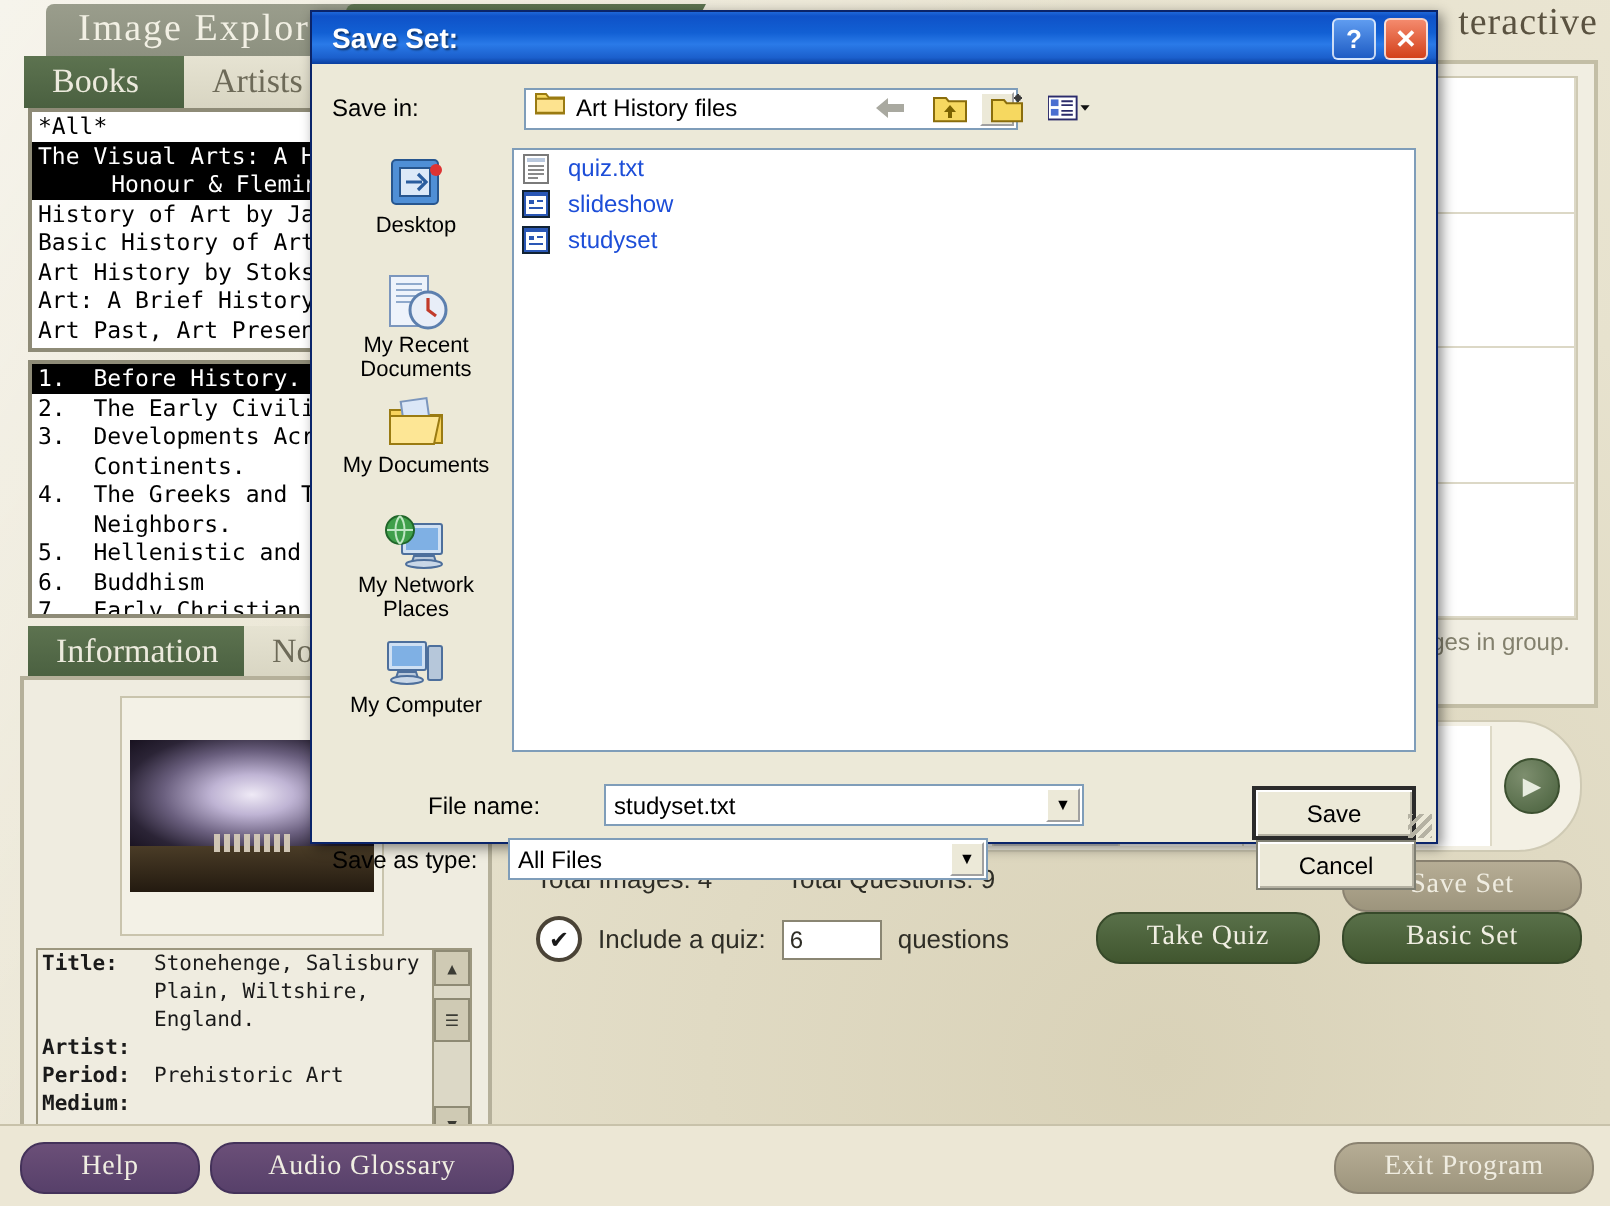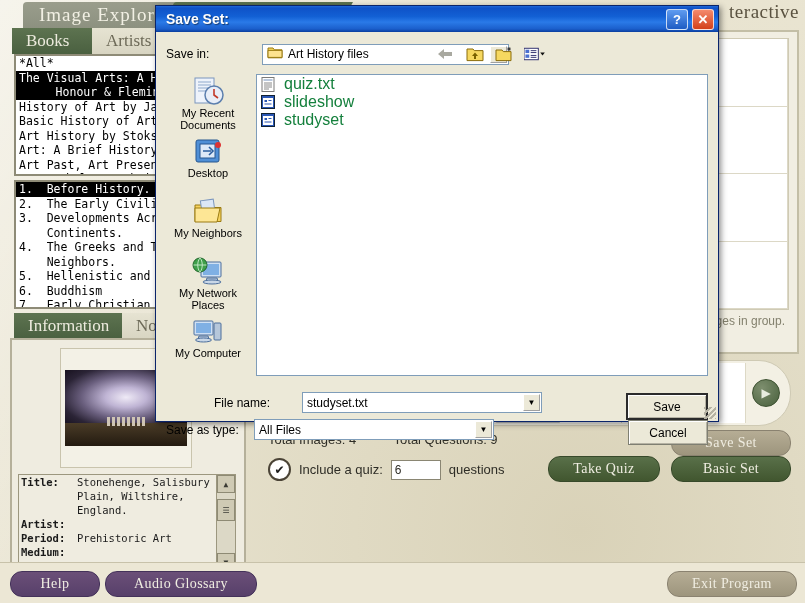--- a/index.html
+++ b/index.html
@@ -198,21 +198,21 @@
     border:1px solid #fff;border-right-color:#a0a0a0;border-bottom-color:#a0a0a0;
     display:flex;align-items:center;justify-content:center;font-size:8px;color:#000;box-sizing:border-box;
   }
   #dlg-toolbar{position:absolute;left:268px;top:0;display:flex;align-items:center;gap:9px;height:24px;}
   .tbicon{width:21px;height:20px;display:flex;align-items:center;justify-content:center;}
 
   #file-list{
     position:absolute;left:100px;top:42px;width:450px;height:300px;
     background:#fff;border:1px solid #7f9db9;overflow:hidden;
   }
-  .file-item{display:flex;align-items:center;height:16px;padding:1px 4px;font-size:16px;color:#15803d;}
+  .file-item{display:flex;align-items:center;height:16px;padding:1px 4px;font-size:12px;color:#1d4ed8;}
   .file-item .fico{width:18px;height:15px;margin-right:5px;flex:none;position:relative;}
 
   #places{position:absolute;left:8px;top:42px;width:88px;height:300px;}
   .place{width:88px;height:60px;display:flex;flex-direction:column;align-items:center;justify-content:flex-start;margin-bottom:0px;}
   .place .picon{height:33px;display:flex;align-items:flex-end;justify-content:center;}
   .place .plabel{font-size:11px;color:#000;text-align:center;line-height:12px;}
 
   #fname-row{position:absolute;left:10px;top:360px;display:flex;align-items:center;margin-left:48px;}
   #ftype-row{position:absolute;left:10px;top:387px;display:flex;align-items:center;}
   .frow-label{width:88px;text-align:left;font-size:12px;color:#000;padding-left:0px;}
@@ -430,48 +430,48 @@
               <path d="M17 5.5l2.4 3 2.4-3z" fill="#111"></path>
             </svg>
         </span>
       </div>
     </div>
 
     <div id="places">
         <div class="place">
           <div class="picon">
             <svg width="32" height="30" viewBox="0 0 32 30">
+              <rect x="4" y="3" width="23" height="22" rx="2" fill="#4f8fd6" stroke="#27568f"></rect>
+              <rect x="8" y="7" width="15" height="14" fill="#dce9f8" stroke="#27568f"></rect>
+              <path d="M11 14h8M17 10l4 4-4 4" stroke="#2a5d9e" stroke-width="1.6" fill="none"></path>
+              <circle cx="26" cy="8" r="3" fill="#d33"></circle>
+            </svg>
+          </div>
+          <div class="plabel">Desktop</div>
+        </div>
+        <div class="place">
+          <div class="picon">
+            <svg width="32" height="30" viewBox="0 0 32 30">
               <rect x="3" y="1" width="19" height="25" fill="#eef3fb" stroke="#7b96bd"></rect>
               <path d="M6 5h13M6 8h13M6 11h13M6 14h9" stroke="#8fa9cc"></path>
               <circle cx="22" cy="18" r="9" fill="#e8eef8" stroke="#5c7fae" stroke-width="1.5"></circle>
               <path d="M22 12v6l4 3" stroke="#c23a2a" stroke-width="1.6" fill="none"></path>
             </svg>
           </div>
           <div class="plabel">My Recent<br>Documents</div>
-        </div>
-        <div class="place">
-          <div class="picon">
-            <svg width="32" height="30" viewBox="0 0 32 30">
-              <rect x="4" y="3" width="23" height="22" rx="2" fill="#4f8fd6" stroke="#27568f"></rect>
-              <rect x="8" y="7" width="15" height="14" fill="#dce9f8" stroke="#27568f"></rect>
-              <path d="M11 14h8M17 10l4 4-4 4" stroke="#2a5d9e" stroke-width="1.6" fill="none"></path>
-              <circle cx="26" cy="8" r="3" fill="#d33"></circle>
-            </svg>
-          </div>
-          <div class="plabel">Desktop</div>
         </div>
         <div class="place">
           <div class="picon">
             <svg width="32" height="30" viewBox="0 0 32 30">
               <path d="M3 8h10l2 2.5h14v14H3z" fill="#f7d35e" stroke="#9a7b12"></path>
               <rect x="9" y="3" width="13" height="11" fill="#dbe7f7" stroke="#7b96bd" transform="rotate(-8 15 8)"></rect>
               <path d="M3 11h25l-3 14H3z" fill="#fde695" stroke="#9a7b12"></path>
             </svg>
           </div>
-          <div class="plabel">My Neighbors</div>
+          <div class="plabel">My Documents</div>
         </div>
         <div class="place">
           <div class="picon">
             <svg width="32" height="30" viewBox="0 0 32 30">
               <rect x="9" y="5" width="20" height="15" rx="1" fill="#cfe0f3" stroke="#4d6f9c"></rect>
               <rect x="11" y="7" width="16" height="11" fill="#7fb0e4"></rect>
               <path d="M15 21h10l1 3H14z" fill="#b9c9dc" stroke="#4d6f9c"></path>
               <ellipse cx="20" cy="25" rx="9" ry="2" fill="#c9d7e7" stroke="#4d6f9c"></ellipse>
               <circle cx="8" cy="8" r="7" fill="#3f9f4a" stroke="#20662a"></circle>
               <path d="M1.5 8h13M8 1c3 3 3 11 0 14M8 1c-3 3-3 11 0 14" stroke="#bfe6c3" fill="none"></path>

